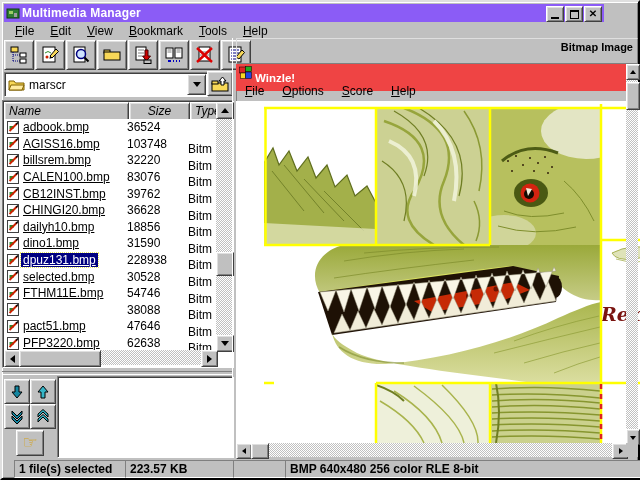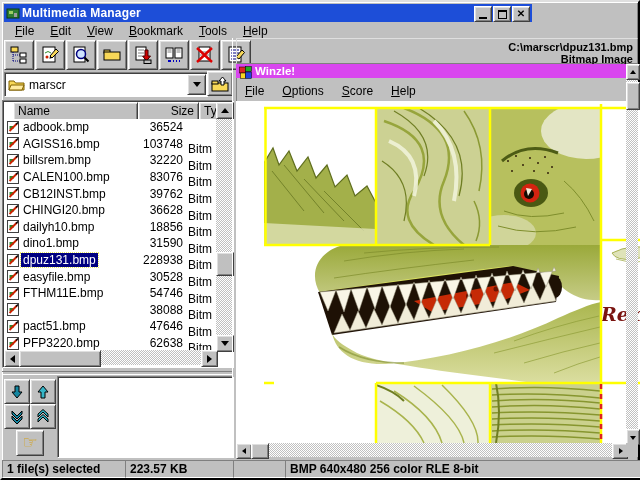--- a/index.html
+++ b/index.html
@@ -10,21 +10,21 @@
   
   .raised{border:1px solid;border-color:#ffffff #404040 #404040 #ffffff;
           box-shadow:inset 1px 1px 0 #dfdfdf, inset -1px -1px 0 #808080;background:#c0c0c0;}
   .sunken{border:1px solid;border-color:#808080 #ffffff #ffffff #808080;
           box-shadow:inset 1px 1px 0 #404040;background:#fff;}
   .panel-sunken{border:1px solid;border-color:#808080 #ffffff #ffffff #808080;background:#c0c0c0;}
   .dither{background:#fff;background-image:conic-gradient(#c0c0c0 25%,transparent 0 50%,#c0c0c0 0 75%,transparent 0);background-size:2px 2px;}
   .appframe{left:0;top:0;width:636px;height:476px;border:2px solid;
             border-color:#dfdfdf #000 #000 #dfdfdf;box-shadow:inset 1px 1px 0 #fff,inset -1px -1px 0 #808080;}
   
-  .titlebar{left:4px;top:4px;width:528px;height:18px;background:#1d4ed8;display:flex;align-items:center;}
+  .titlebar{left:4px;top:4px;width:600px;height:18px;background:#8b5cf6;display:flex;align-items:center;}
   .titlebar .txt{color:#fff;font-weight:bold;font-size:12px;margin-left:4px;letter-spacing:.2px;}
   .tbtns{position:absolute;right:2px;top:2px;display:flex;gap:1px;}
   .tbtn{width:16px;height:14px;display:flex;align-items:center;justify-content:center;}
   .g-min{width:8px;height:2px;background:#000;margin-top:7px;}
   .g-res{width:7px;height:6px;border:1px solid #000;border-top-width:2px;}
   .g-x{font-size:10px;font-weight:bold;line-height:10px;}
   
   .menubar{left:4px;top:22px;width:632px;height:18px;display:flex;align-items:center;gap:2px;padding-left:4px;}
   .mi{display:inline-block;padding:2px 7px;font-size:12px;color:#000;}
   .mi::first-letter{text-decoration:underline;}
@@ -33,36 +33,36 @@
   
   .combo{left:4px;top:72px;width:199px;height:23px;display:flex;align-items:center;padding-left:3px;gap:4px;}
   .combo .lbl{font-size:12px;}
   .dropbtn{position:absolute;right:1px;top:1px;width:17px;height:19px;display:flex;align-items:center;justify-content:center;}
   .tri-d{width:0;height:0;border:4px solid transparent;border-top:5px solid #000;margin-top:4px;}
   .tri-u{width:0;height:0;border:4px solid transparent;border-bottom:5px solid #000;margin-bottom:4px;}
   .tri-l{width:0;height:0;border:4px solid transparent;border-right:5px solid #000;margin-right:4px;}
   .tri-r{width:0;height:0;border:4px solid transparent;border-left:5px solid #000;margin-left:4px;}
   
   .listbox{left:2px;top:100px;width:230px;height:266px;background:#fff;}
-  .lheader{position:absolute;left:10px;top:1px;height:17px;display:flex;}
+  .lheader{position:absolute;left:1px;top:1px;height:17px;display:flex;font-style:italic;}
   .hcell{font-size:12px;padding:1px 4px;height:15px;overflow:hidden;white-space:nowrap;}
   .rows{position:absolute;left:1px;top:18px;width:212px;height:231px;overflow:hidden;background:#fff;}
   .frow{height:16.6px;display:flex;align-items:center;font-size:12px;white-space:nowrap;}
   .frow .ficon{width:15px;height:13px;margin-left:2px;flex:0 0 15px;}
-  .fname{padding:0 2px;}
+  .fname{padding:0 2px;text-decoration:underline;}
   .sel .fname{background:#000080;color:#fff;outline:1px dotted #e8e860;}
-  .fsize{width:56px;flex:0 0 56px;text-align:right;padding-right:5px;margin-left:auto;}
+  .fsize{width:56px;flex:0 0 56px;padding-right:5px;margin-left:auto;}
   .ftype{width:28px;flex:0 0 28px;overflow:hidden;margin-top:44px;}
   .sbtn{display:flex;align-items:center;justify-content:center;}
   
   .arrbtn{width:24px;height:23px;display:flex;align-items:center;justify-content:center;}
   
   .pathhdr{left:236px;top:38px;width:402px;height:26px;border:1px solid;border-color:#dfdfdf #808080 #808080 #dfdfdf;
            text-align:right;font-weight:bold;font-size:11px;line-height:12px;padding:2px 4px 0 0;box-sizing:border-box;}
-  .wtitle{left:236px;top:64px;width:390px;height:14px;background:#d946ef;display:flex;align-items:center;}
+  .wtitle{left:236px;top:64px;width:390px;height:27px;background:#ef4444;display:flex;align-items:center;}
   .wtitle .txt{color:#fff;font-weight:bold;font-size:11.5px;margin-left:3px;}
   .wmenu{left:236px;top:81px;width:390px;height:20px;display:flex;align-items:center;border-bottom:1px solid #808080;}
   .wmenu .mi{padding:2px 9px;}
   .canvas{left:236px;top:101px;width:390px;height:342px;background:#fff;overflow:hidden;padding-left:28px;}
   
   .status{font-weight:bold;font-size:12px;line-height:16px;padding-left:4px;white-space:nowrap;overflow:hidden;}
 </style>
 </head>
 <body>
 
@@ -174,21 +174,21 @@
   <svg width="20" height="18" viewBox="0 0 20 18">
     <rect x="2" y="8" width="16" height="8" fill="#f8d858" stroke="#000"></rect>
     <rect x="2" y="6" width="6" height="3" fill="#f8d858" stroke="#000"></rect>
     <polygon points="9,6 12.5,2 16,6 14,6 14,10 11,10 11,6" fill="#fff" stroke="#000"></polygon>
   </svg>
 </span>
 
 <div class="abs listbox sunken">
   <div class="lheader">
     <span class="hcell raised" style="width:115px">Name</span>
-    <span class="hcell raised" style="width:51px;text-align:right">Size</span>
+    <span class="hcell raised" style="width:51px;text-align:center">Size</span>
     <span class="hcell raised" style="width:20px">Type</span>
   </div>
   <div class="rows">
   <div class="frow row">
     <svg class="ficon" viewBox="0 0 15 13">
       <rect x="1.5" y="0.5" width="11" height="12" fill="#fff" stroke="#404040"></rect>
       <rect x="3.5" y="5" width="4" height="3" fill="#2e8b2e"></rect>
       <line x1="3.5" y1="10" x2="11" y2="2.5" stroke="#cc2200" stroke-width="2"></line>
       <line x1="10" y1="3.5" x2="12" y2="1.5" stroke="#000" stroke-width="1.4"></line>
     </svg>
@@ -293,21 +293,21 @@
     <span class="ftype">Bitm</span>
   </div>
 
   <div class="frow row">
     <svg class="ficon" viewBox="0 0 15 13">
       <rect x="1.5" y="0.5" width="11" height="12" fill="#fff" stroke="#404040"></rect>
       <rect x="3.5" y="5" width="4" height="3" fill="#2e8b2e"></rect>
       <line x1="3.5" y1="10" x2="11" y2="2.5" stroke="#cc2200" stroke-width="2"></line>
       <line x1="10" y1="3.5" x2="12" y2="1.5" stroke="#000" stroke-width="1.4"></line>
     </svg>
-    <span class="fname">easyfile.bmp</span>
+    <span class="fname">selected.bmp</span>
     <span class="fsize">30528</span>
     <span class="ftype">Bitm</span>
   </div>
 
   <div class="frow row">
     <svg class="ficon" viewBox="0 0 15 13">
       <rect x="1.5" y="0.5" width="11" height="12" fill="#fff" stroke="#404040"></rect>
       <rect x="3.5" y="5" width="4" height="3" fill="#2e8b2e"></rect>
       <line x1="3.5" y1="10" x2="11" y2="2.5" stroke="#cc2200" stroke-width="2"></line>
       <line x1="10" y1="3.5" x2="12" y2="1.5" stroke="#000" stroke-width="1.4"></line>
@@ -398,21 +398,20 @@
     </svg>
   </span>
 <span class="abs raised sbtn" style="left:16px;top:430px;width:26px;height:24px;">
   <span style="font-size:17px;color:#d4a017;line-height:20px">☞</span>
   </span>
 <div class="abs sunken" style="left:57px;top:376px;width:175px;height:80px;background:#fff"></div>
 
 <div class="abs" style="left:232px;top:38px;width:3px;height:420px;border-left:1px solid #fff;border-right:1px solid #808080;"></div>
 
 <div class="abs pathhdr">
-  <div>C:\marscr\dpuz131.bmp</div>
   <div>Bitmap Image</div>
 </div>
 
 <div class="abs wtitle">
   <svg class="abs" style="left:3px;top:2px" width="13" height="13" viewBox="0 0 13 13">
     <rect x="0.5" y="1" width="6" height="6" fill="#dd2222" stroke="#000" stroke-width="0.5"></rect>
     <rect x="6.5" y="0.5" width="6" height="5" fill="#22aa22" stroke="#000" stroke-width="0.5"></rect>
     <rect x="1.5" y="7" width="5" height="5.5" fill="#f8d820" stroke="#000" stroke-width="0.5"></rect>
     <rect x="6.5" y="6" width="6" height="6.5" fill="#2244dd" stroke="#000" stroke-width="0.5"></rect>
   </svg>
@@ -566,17 +565,17 @@
       <span class="tri-l" style="border-width:3px;border-right-width:4px"></span>
     </span>
   <span class="abs raised" style="left:15px;top:0;width:16px;height:14px"></span>
   <span class="abs raised sbtn" style="left:376px;top:0;width:14px;height:14px">
       <span class="tri-r" style="border-width:3px;border-left-width:4px"></span>
     </span>
 </div>
 <div class="abs" style="left:626px;top:443px;width:12px;height:14px;background:#c0c0c0"></div>
 
 <div class="abs" style="left:2px;top:459px;width:636px;height:19px;">
-  <span class="abs panel-sunken status" style="left:0;top:1px;width:119px;height:16px">1 file(s) selected</span>
+  <span class="abs panel-sunken status" style="left:12px;top:1px;width:119px;height:16px">1 file(s) selected</span>
   <span class="abs panel-sunken status" style="left:123px;top:1px;width:104px;height:16px">223.57 KB</span>
   <span class="abs panel-sunken status" style="left:231px;top:1px;width:48px;height:16px"></span>
   <span class="abs panel-sunken status" style="left:283px;top:1px;width:351px;height:16px">BMP  640x480  256 color  RLE 8-bit</span>
 </div>
 
 </body></html>

